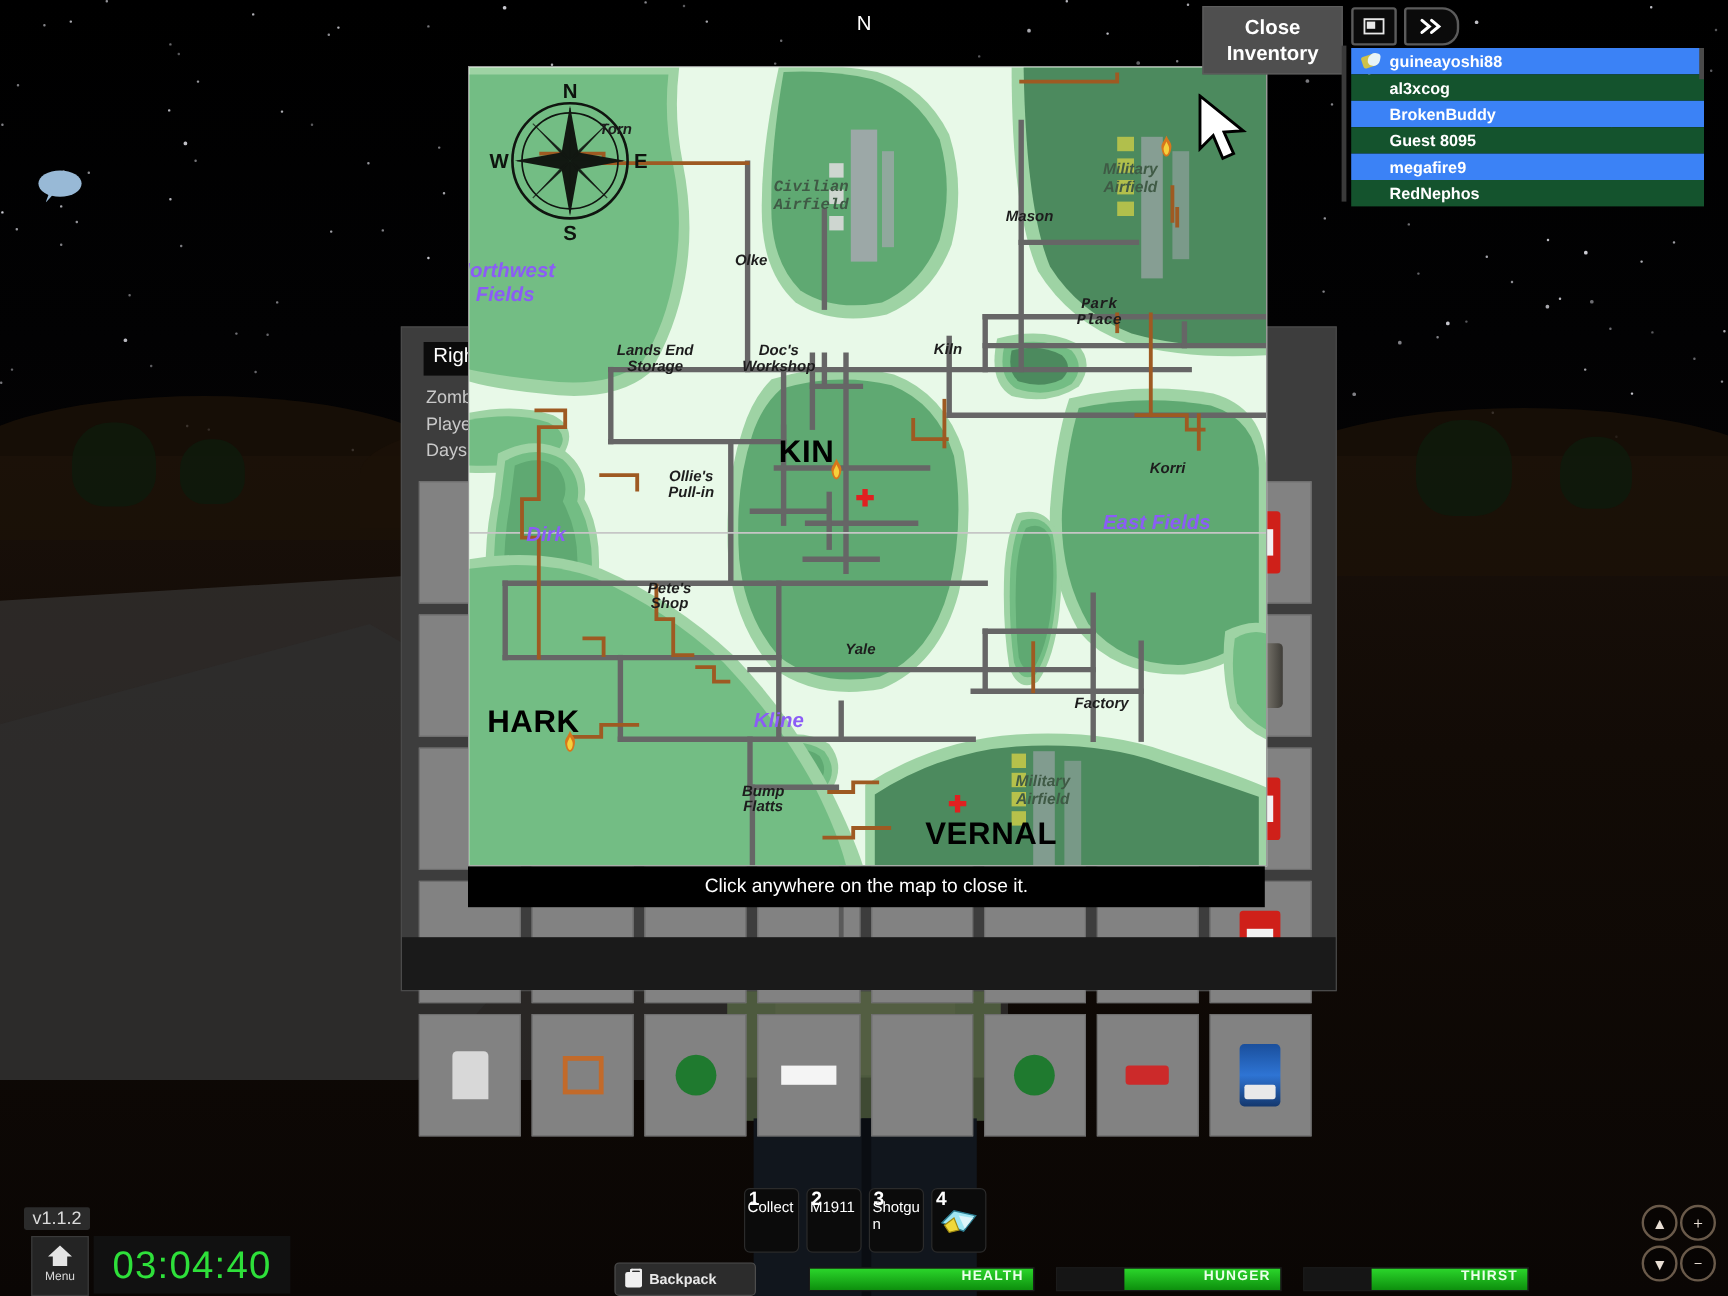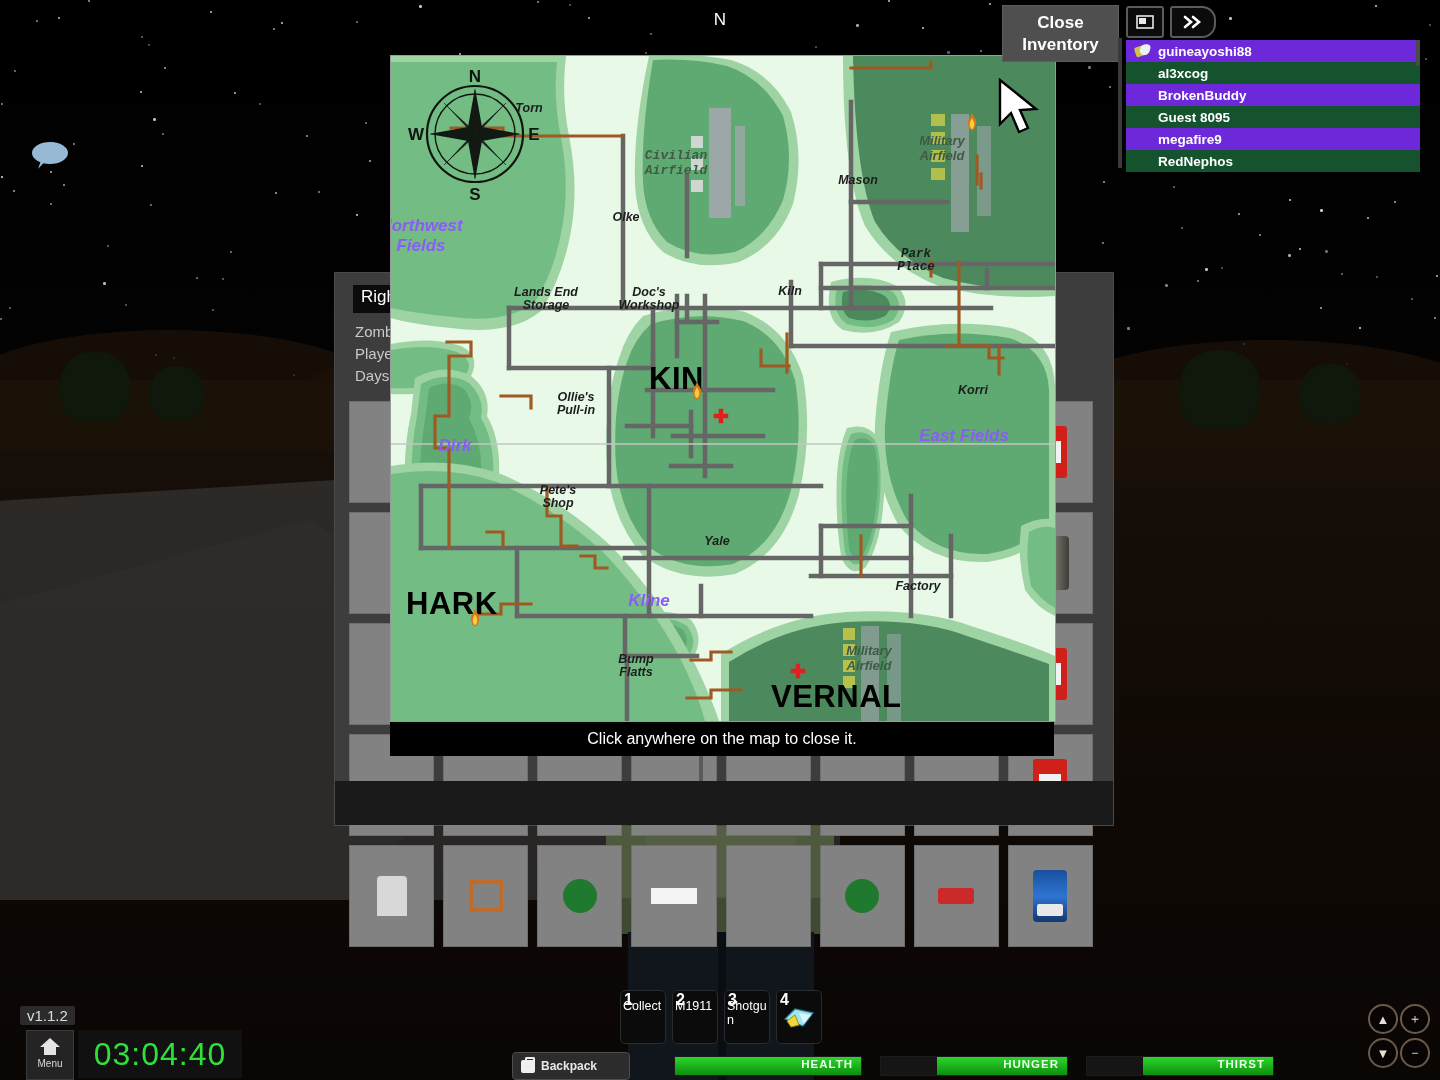--- a/index.html
+++ b/index.html
@@ -49,21 +49,21 @@
 
   
   .rbx-btns{position:absolute;left:1126px;top:6px;display:flex;gap:6px;}
   .rbx-btn{width:34px;height:28px;background:#0b0b0b;border:2px solid #5b5b5b;border-radius:3px;
            display:flex;align-items:center;justify-content:center;}
   .rbx-btn.chev{border-radius:3px 14px 14px 3px;width:42px;}
   .rbx-btn svg{display:block;}
   .playerlist{position:absolute;left:1126px;top:40px;width:294px;}
   .pl-row{height:22px;display:flex;align-items:center;padding-left:8px;color:#fff;
           font-size:13.5px;font-weight:bold;}
-  .pl-row.alt{background:#6d28d9;text-align:center;}
+  .pl-row.alt{background:#3b82f6;text-align:center;}
   .pl-row.plain{background:#14532d;}
   .pl-name{margin-left:2px;}
   .pl-icon{width:18px;height:16px;margin-right:4px;position:relative;}
   .pl-icon .a{position:absolute;left:1px;top:3px;width:12px;height:10px;background:#cfc24a;
               border-radius:2px;transform:rotate(-18deg);}
   .pl-icon .b{position:absolute;left:6px;top:1px;width:10px;height:11px;background:#e8f3f6;
               border-radius:60% 30% 50% 40%;transform:rotate(12deg);}
   .pl-scroll{position:absolute;left:1416px;top:40px;width:4px;height:26px;background:#4a4a4a;}
   .pl-edge{position:absolute;left:1118px;top:38px;width:4px;height:130px;background:#3a3a3a;}
 
@@ -93,21 +93,21 @@
   .it-white{width:46px;height:16px;background:#f4f4f4;}
   .it-orange{width:26px;height:24px;border:4px solid #c26a2a;}
   .it-gray{width:30px;height:40px;background:#d8d8d8;border-radius:4px 4px 0 0;}
 
   
   .map{position:absolute;left:390px;top:55px;width:664px;height:665px;background:#e5f7e5;
        border:1px solid #9a9a9a;overflow:hidden;cursor:pointer;}
   .map svg{position:absolute;left:0;top:0;}
   .mlabel{position:absolute;color:#1d1d1d;font-style:italic;font-weight:bold;font-size:12.5px;
           line-height:13px;text-align:center;white-space:pre;pointer-events:none;}
-  .mcity{position:absolute;color:#000;font-weight:bold;font-size:31px;letter-spacing:.5px;
+  .mcity{position:absolute;color:#000;font-weight:bold;font-size:26px;letter-spacing:.5px;
          pointer-events:none;}
   .mfield{position:absolute;color:#8b5cf6;font-style:italic;font-weight:bold;font-size:17px;
           pointer-events:none;}
   .mair{position:absolute;color:#3f5a45;font-style:italic;font-weight:bold;font-size:13px;
         pointer-events:none;}
   .fire{position:absolute;width:12px;height:18px;pointer-events:none;}
   .cross{position:absolute;color:#e02020;font-size:19px;font-weight:bold;line-height:1;pointer-events:none;}
   .map-hint{position:absolute;left:390px;top:722px;width:664px;height:34px;background:#000;
             color:#fff;font-size:16px;display:flex;align-items:center;justify-content:center;}
   .cursor{position:absolute;left:996px;top:78px;width:52px;height:62px;pointer-events:none;}
@@ -622,21 +622,21 @@
           <line x1="-31" y1="31" x2="31" y2="-31"></line>
         </g>
         <text x="0" y="-52" font-size="17" font-weight="bold" text-anchor="middle" fill="#0e140e" font-family="Liberation Sans, sans-serif">N</text>
         <text x="0" y="66" font-size="17" font-weight="bold" text-anchor="middle" fill="#0e140e" font-family="Liberation Sans, sans-serif">S</text>
         <text x="59" y="6" font-size="17" font-weight="bold" text-anchor="middle" fill="#0e140e" font-family="Liberation Sans, sans-serif">E</text>
         <text x="-59" y="6" font-size="17" font-weight="bold" text-anchor="middle" fill="#0e140e" font-family="Liberation Sans, sans-serif">W</text>
       </g>
     </svg>
 
     <div id="map-labels">
-        <div class="mlabel" style="left:92px;top:46px;width:92px;text-align:center;">Torn</div>
+        <div class="mlabel" style="left:76px;top:46px;width:92px;text-align:center;">Torn</div>
         <div class="mfield" style="left:-16px;top:160px;width:92px;text-align:center;">Northwest Fields</div>
         <div class="mlabel" style="left:189px;top:155px;width:92px;text-align:center;">Olke</div>
         <div class="mair" style="left:239px;top:92px;width:92px;text-align:center;font-family:Liberation Mono, monospace;">Civilian Airfield</div>
         <div class="mair" style="left:505px;top:77px;width:92px;text-align:center;">Military Airfield</div>
         <div class="mlabel" style="left:421px;top:118px;width:92px;text-align:center;">Mason</div>
         <div class="mlabel" style="left:479px;top:192px;width:92px;text-align:center;font-family:Liberation Mono, monospace;">Park<br>Place</div>
         <div class="mlabel" style="left:109px;top:230px;width:92px;text-align:center;">Lands End<br>Storage</div>
         <div class="mlabel" style="left:212px;top:230px;width:92px;text-align:center;">Doc's<br>Workshop</div>
         <div class="mlabel" style="left:353px;top:229px;width:92px;text-align:center;">Kiln</div>
         <div class="mfield" style="left:18px;top:380px;width:92px;text-align:center;">Dirk</div>

